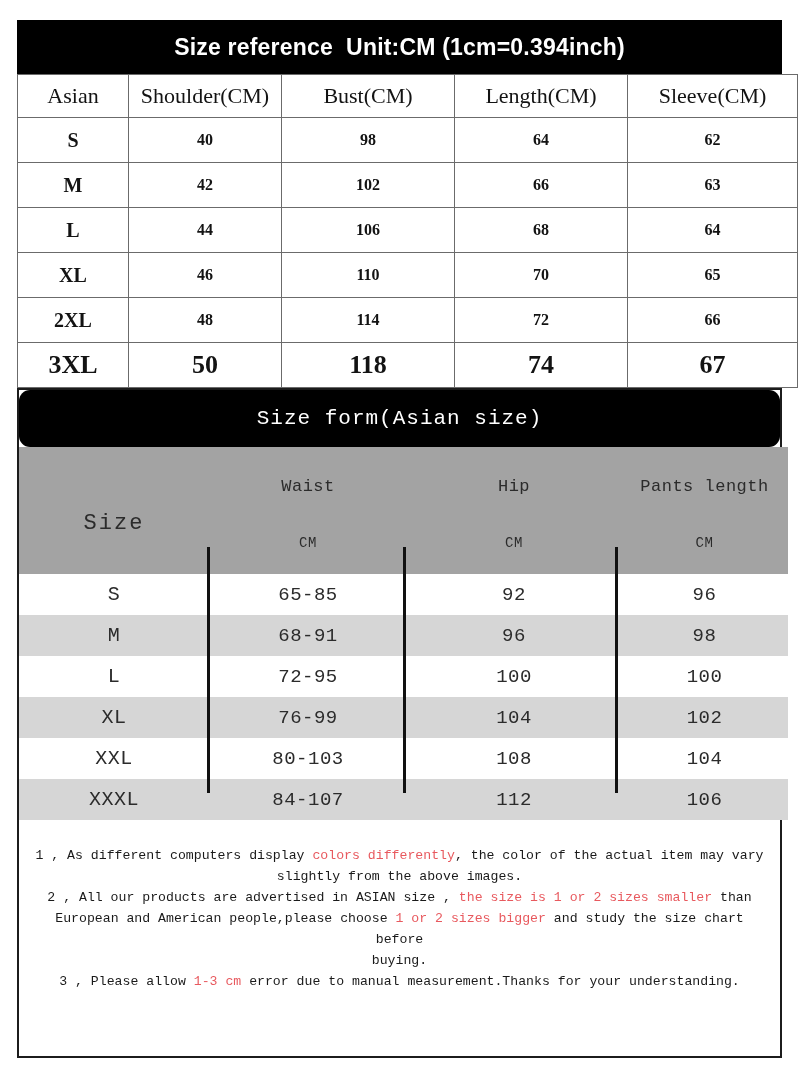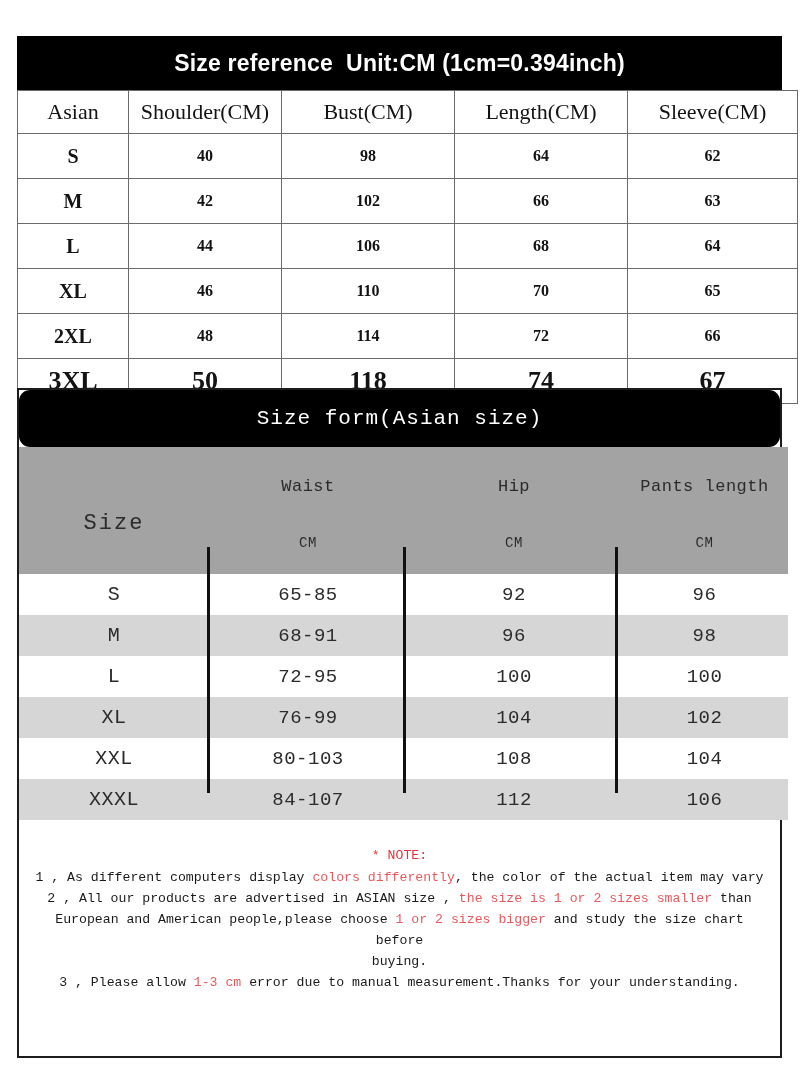--- a/index.html
+++ b/index.html
@@ -12,21 +12,21 @@
     height: 1079px;
     font-family: "Liberation Serif", serif;
     position: relative;
     overflow: hidden;
   }
 
   
   .section-one {
     position: absolute;
     left: 17px;
-    top: 36px;
+    top: 20px;
     width: 765px;
   }
   .banner-one {
     background: #000000;
     color: #ffffff;
     text-align: center;
     font-family: "Liberation Sans", sans-serif;
     font-weight: bold;
     font-size: 23px;
     letter-spacing: 0.2px;
@@ -310,25 +310,25 @@
         </tr>
       </tbody>
     </table>
 
     <div class="vline v1"></div>
     <div class="vline v2"></div>
     <div class="vline v3"></div>
   </div>
 
   <div class="note-area">
-    <div class="note-title">* NOTE:</div>
 
     <div class="note-line">
       <span>1 , As different computers display </span><span class="red">colors differently</span><span>, the color of the actual item may vary</span>
     </div>
+    <div class="note-line">slightly from the above images.</div>
 
     <div class="note-line">
       <span>2 , All our products are advertised in ASIAN size , </span><span class="red">the size is 1 or 2 sizes smaller</span><span> than</span>
     </div>
     <div class="note-line just">
       <span>European and American people,please choose </span><span class="red">1 or 2 sizes bigger</span><span> and study the size chart before</span>
     </div>
     <div class="note-line">buying.</div>
 
     <div class="note-line">

